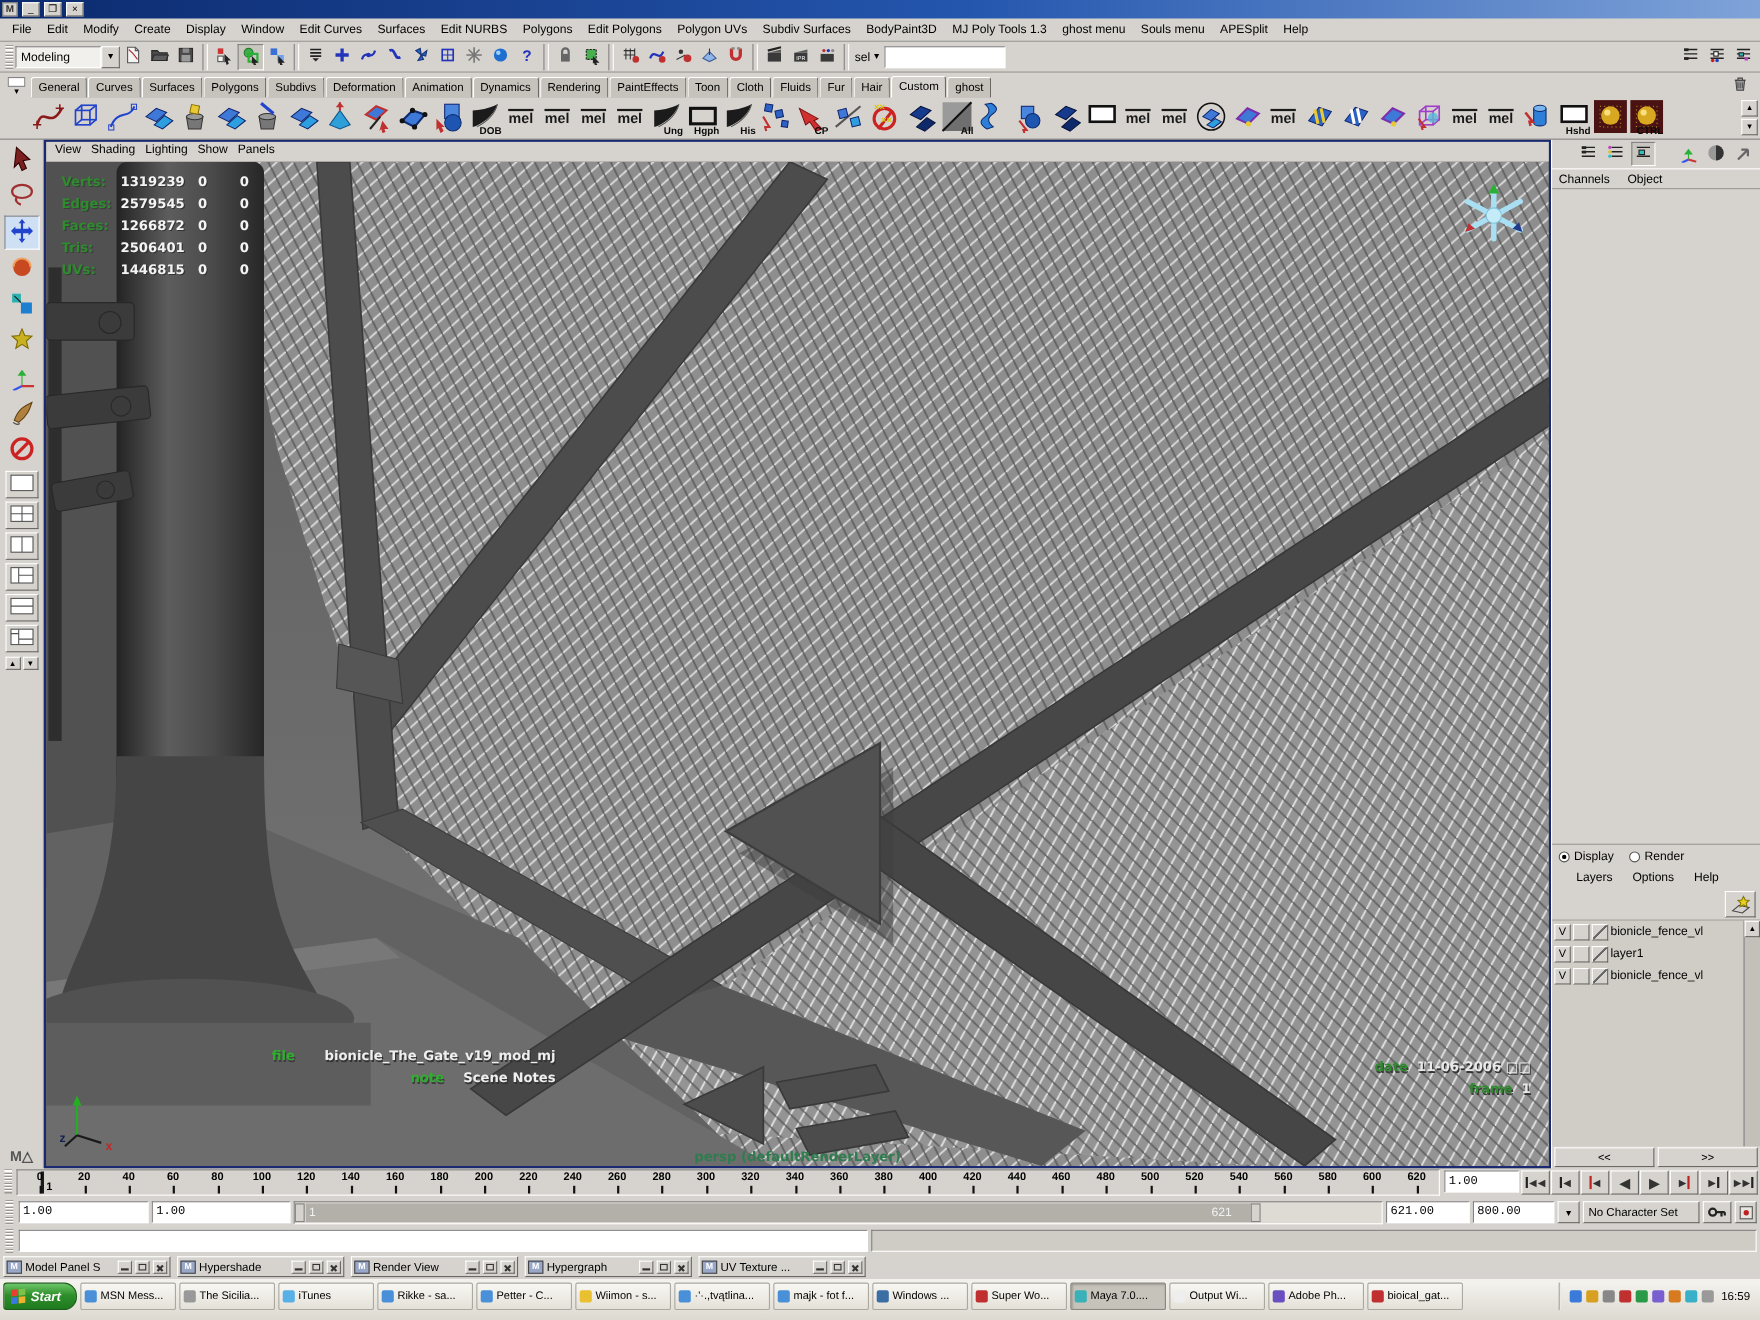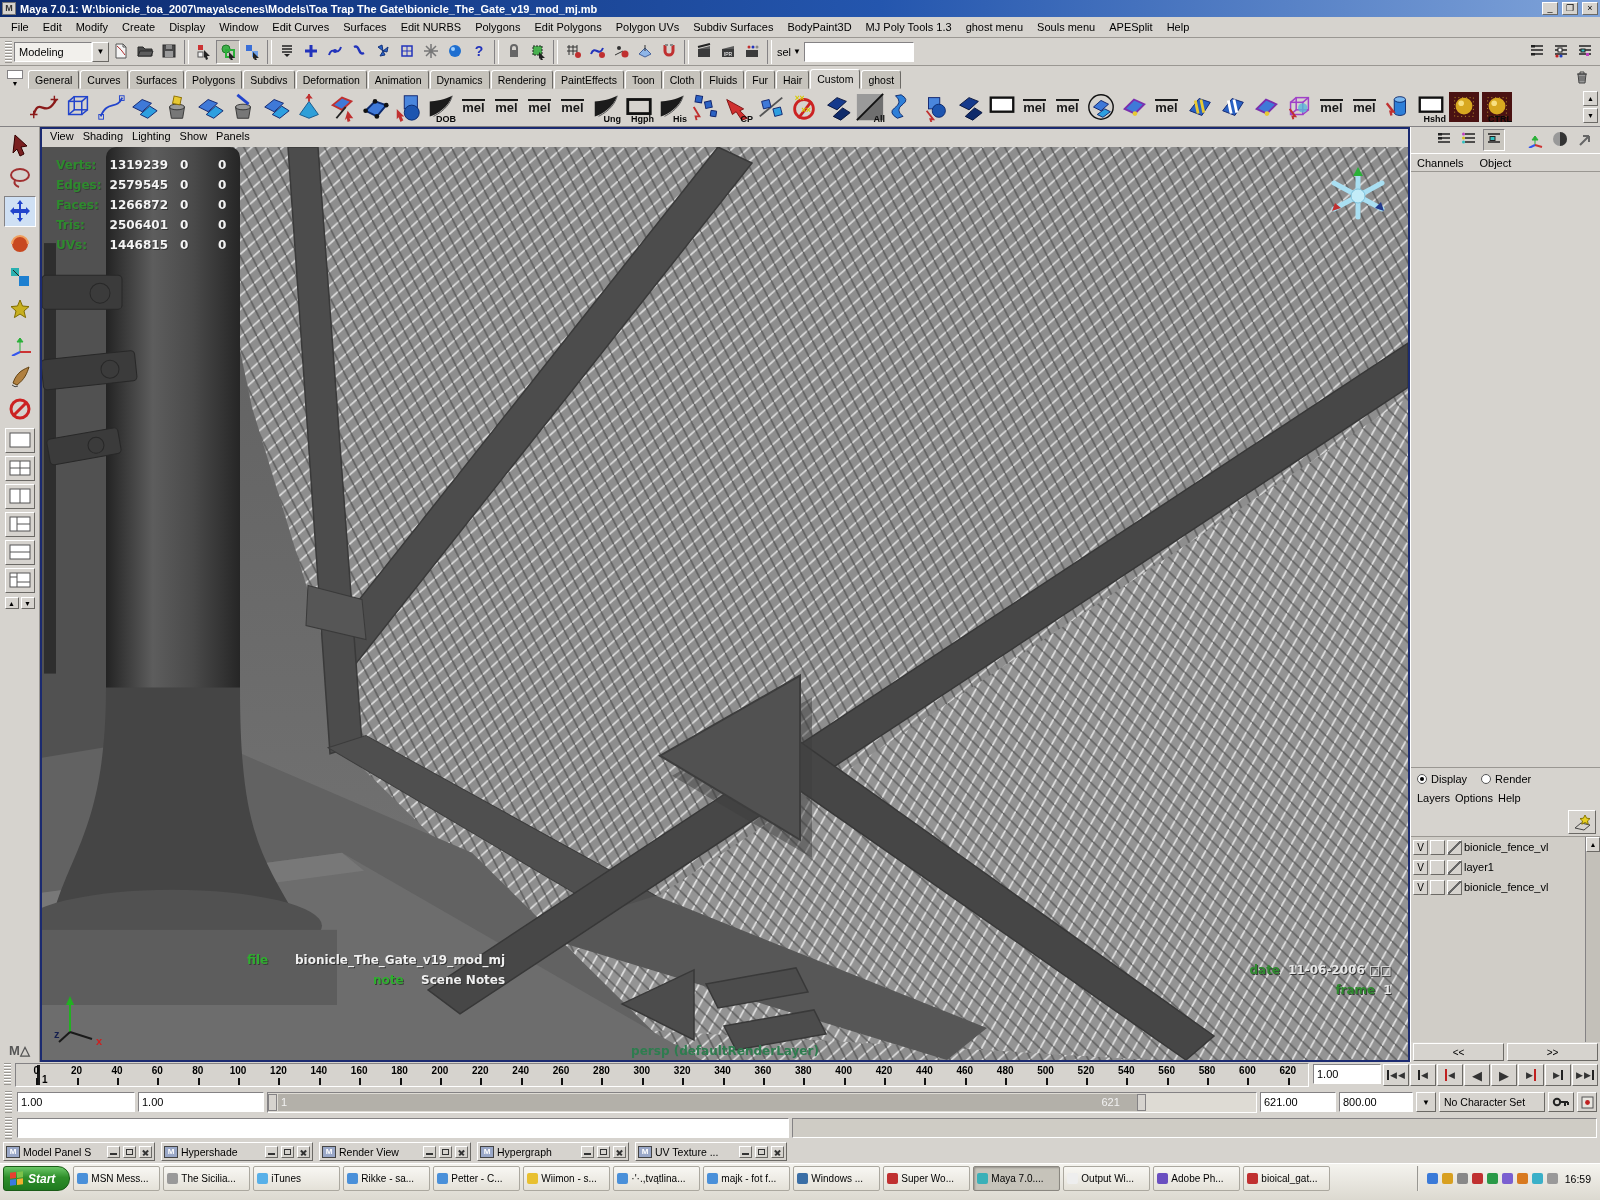--- a/index.html
+++ b/index.html
@@ -18,21 +18,21 @@
     font-size:9px; line-height:9px; text-align:center; font-family:"Liberation Sans",sans-serif; flex:none; padding:0; }
 
   
   .menubar { height:21px; flex:none; display:flex; align-items:center; padding-left:4px;
     border-bottom:1px solid #9a9792; background:#d6d3ce; }
   .menu-item { padding:3px 7px; white-space:nowrap; }
 
   
   .raised { background:#d6d3ce; border:1px solid; border-color:#fff #6b6965 #6b6965 #fff; }
   input.fld { height:20px; border: 1px solid; border-color:#848284 #fff #fff #848284; background:#fff;
-    font-family:Liberation Sans, sans-serif; font-size:11px; padding:0 3px; }
+    font-family:Liberation Mono, monospace; font-size:11px; padding:0 3px; }
 
   
   .statusline { height:28px; flex:none; display:flex; align-items:center; padding:0 3px;
     border-bottom:1px solid #9a9792; }
   .drag-handle { width:7px; height:22px; flex:none; margin:0 2px;
     background:repeating-linear-gradient(180deg,#9a9792 0 1px,#fff 1px 2px,transparent 2px 3px); }
   .sep { width:5px; height:24px; flex:none; margin:0 3px; border-left:1px solid #848284; border-right:1px solid #fff; }
   .combo { display:flex; align-items:center; flex:none; }
   .combo .combo-text { width:78px; height:20px; background:#f2f0ec; border:1px solid; border-color:#848284 #fff #fff #848284;
     padding:3px 4px; }
@@ -106,21 +106,21 @@
   .cb-btn { width:22px; height:22px; display:flex; align-items:center; justify-content:center; border:1px solid transparent; }
   .cb-btn.active { border-color:#848284 #fff #fff #848284; background:#c9c6bf; }
   .cb-menu { height:19px; flex:none; display:flex; gap:16px; padding-left:6px; align-items:center;
     border-top:1px solid #fff; border-bottom:1px solid #9a9792; }
   .cb-empty { flex:1; border-bottom:1px solid #9a9792; }
   .layer-editor { height:274px; flex:none; display:flex; flex-direction:column; }
   .le-radios { height:21px; display:flex; align-items:center; gap:4px; padding-left:6px; }
   .radio { width:10px; height:10px; border-radius:50%; background:#fff; border:1px solid #555; position:relative; flex:none; }
   .radio.sel::after { content:''; position:absolute; inset:2px; border-radius:50%; background:#000; }
   .radio-lb { margin-right:10px; }
-  .le-menu { height:18px; display:flex; gap:5px; padding-left:6px; align-items:center; }
+  .le-menu { height:18px; display:flex; gap:18px; padding-left:6px; align-items:center;margin-left:16px; }
   .le-toolbar { height:30px; display:flex; justify-content:flex-end; align-items:center; padding:2px 4px;
     border-bottom:1px solid #9a9792; }
   .nl-btn { width:28px; height:24px; display:flex; align-items:center; justify-content:center; }
   .le-list { flex:1; background:#d0cdc7; display:flex; }
   .le-rows { flex:1; }
   .le-row { height:20px; display:flex; align-items:center; gap:2px; padding-left:2px; }
   .le-box { width:15px; height:15px; font-size:10px; text-align:center; line-height:13px; flex:none;
     background:#d6d3ce; border:1px solid; border-color:#fff #6b6965 #6b6965 #fff; }
   .le-box.diag { background:linear-gradient(135deg,transparent 44%,#666 46%,#666 54%,transparent 56%),#d6d3ce; }
   .le-name { font-size:11px; white-space:nowrap; overflow:hidden; }
@@ -193,21 +193,20 @@
   .tray-ico { width:11px; height:11px; border-radius:2px; flex:none; }
   .clock { font-size:10.5px; padding-left:3px; }
 </style>
 </head>
 <body>
 
 <div class="window">
 
   <div class="titlebar">
     <span class="app-icon">M</span>
-    <span class="title-text">Maya 7.0.1: W:\bionicle_toa_2007\maya\scenes\Models\Toa Trap The Gate\bionicle_The_Gate_v19_mod_mj.mb</span>
     <button class="winbtn">_</button>
     <button class="winbtn">❐</button>
     <button class="winbtn">×</button>
   </div>
 
   <div class="menubar" id="menubar">
       <span class="menu-item">File</span>
       <span class="menu-item">Edit</span>
       <span class="menu-item">Modify</span>
       <span class="menu-item">Create</span>

